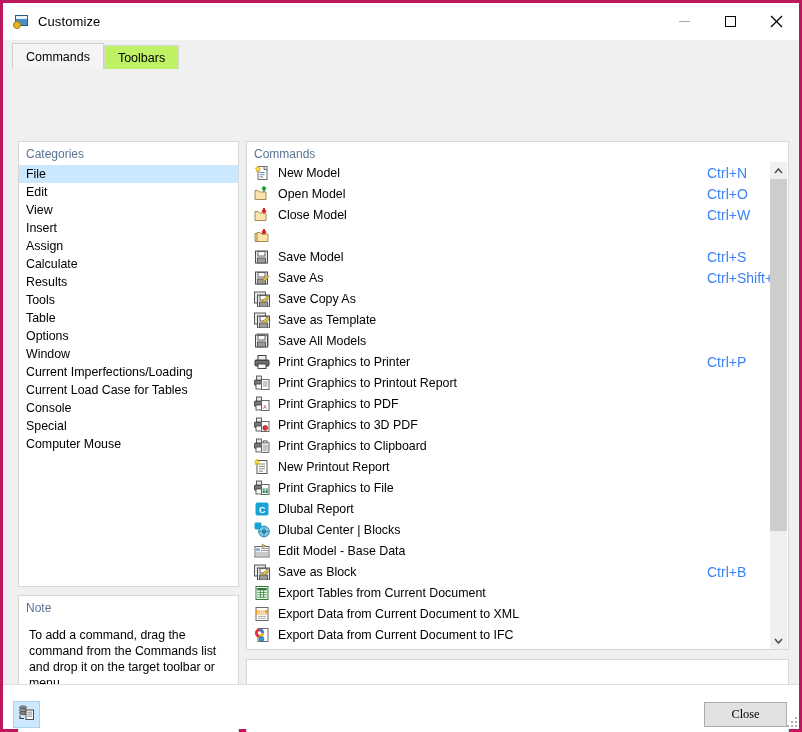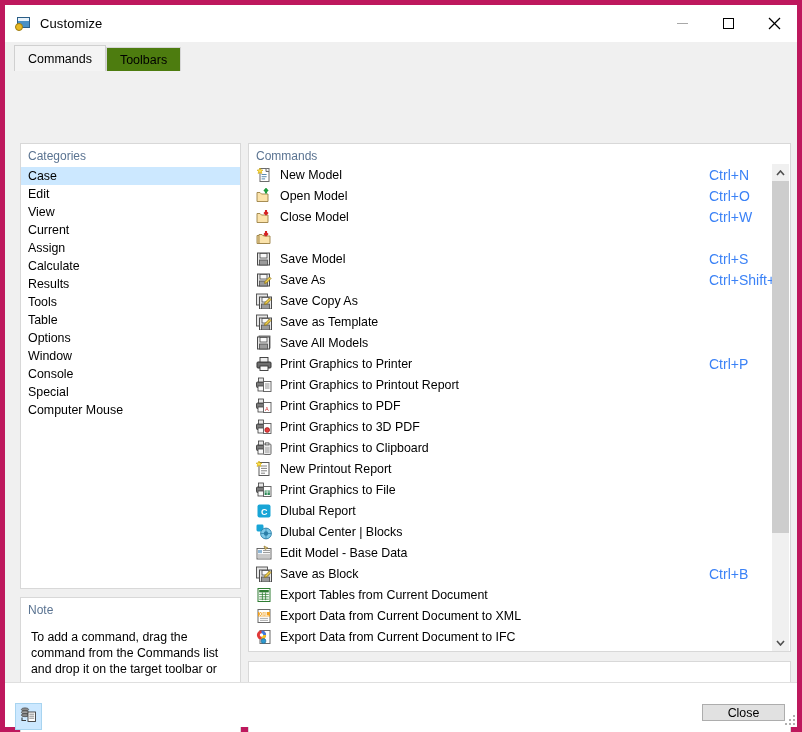--- a/index.html
+++ b/index.html
@@ -12,21 +12,21 @@
     font-size: 12px;
     color: #000;
     background: #d4d0c8;
   }
 
   .window {
     position: absolute;
     left: 0; top: 0;
     width: 802px; height: 732px;
     background: #f0f0f0;
-    border: 5px solid #be185d;
+    border: 3px solid #be185d;
     display: flex;
     flex-direction: column;
   }
 
   
   .titlebar {
     height: 37px;
     background: #ffffff;
     display: flex;
     align-items: center;
@@ -96,21 +96,21 @@
     margin-left: 9px;
     height: 26px;
     align-items: flex-end;
   }
   .tab {
     height: 24px;
     padding: 0 13px;
     display: flex; align-items: center;
     font-size: 12.5px;
     color: #000;
-    background: #4d7c0f;
+    background: #bef264;
     border: 1px solid #d6d6d6;
     border-bottom: none;
     cursor: default;
     position: relative;
   }
   .tab.active {
     background: #f4f4f4;
     height: 26px;
     border-color: #d0d0d0;
     z-index: 2;
@@ -266,24 +266,24 @@
     left: 10px; top: 698px;
     width: 27px; height: 27px;
     background: #cce8ff;
     border: 1px solid #a8d4f0;
     display: flex; align-items: center; justify-content: center;
     cursor: default;
   }
   .close-button {
     position: absolute;
     right: 12px; top: 699px;
-    width: 83px; height: 17px;
+    width: 83px; height: 25px;
     background: #e1e1e1;
     border: 1px solid #adadad;
-    font-family: Liberation Sans, sans-serif;
+    font-family: Liberation Serif, serif;
     font-size: 12.4px;
     color: #000;
     cursor: default;
   }
   .resize-grip {
     position: absolute;
     right: 2px; bottom: 2px;
     width: 12px; height: 12px;
   }
   .resize-grip i {
@@ -333,31 +333,33 @@
         <span>Toolbars</span>
       </div>
     </div>
   </div>
 
   <div class="body">
 
     <div class="groupbox" id="categories-box">
       <div class="group-label">Categories</div>
       <ul class="cat-list" id="cat-list">
-          <li class="cat-item selected">Case</li>
+          <li class="cat-item selected">File</li>
           <li class="cat-item">Edit</li>
           <li class="cat-item">View</li>
-          <li class="cat-item">Current</li>
+          <li class="cat-item">Insert</li>
           <li class="cat-item">Assign</li>
           <li class="cat-item">Calculate</li>
           <li class="cat-item">Results</li>
           <li class="cat-item">Tools</li>
           <li class="cat-item">Table</li>
           <li class="cat-item">Options</li>
           <li class="cat-item">Window</li>
+          <li class="cat-item">Current Imperfections/Loading</li>
+          <li class="cat-item">Current Load Case for Tables</li>
           <li class="cat-item">Console</li>
           <li class="cat-item">Special</li>
           <li class="cat-item">Computer Mouse</li>
         </ul>
     </div>
 
     <div class="groupbox" id="note-box">
       <div class="group-label">Note</div>
       <div class="note-text">To add a command, drag the command from the Commands list and drop it on the target toolbar or menu.</div>
     </div>

